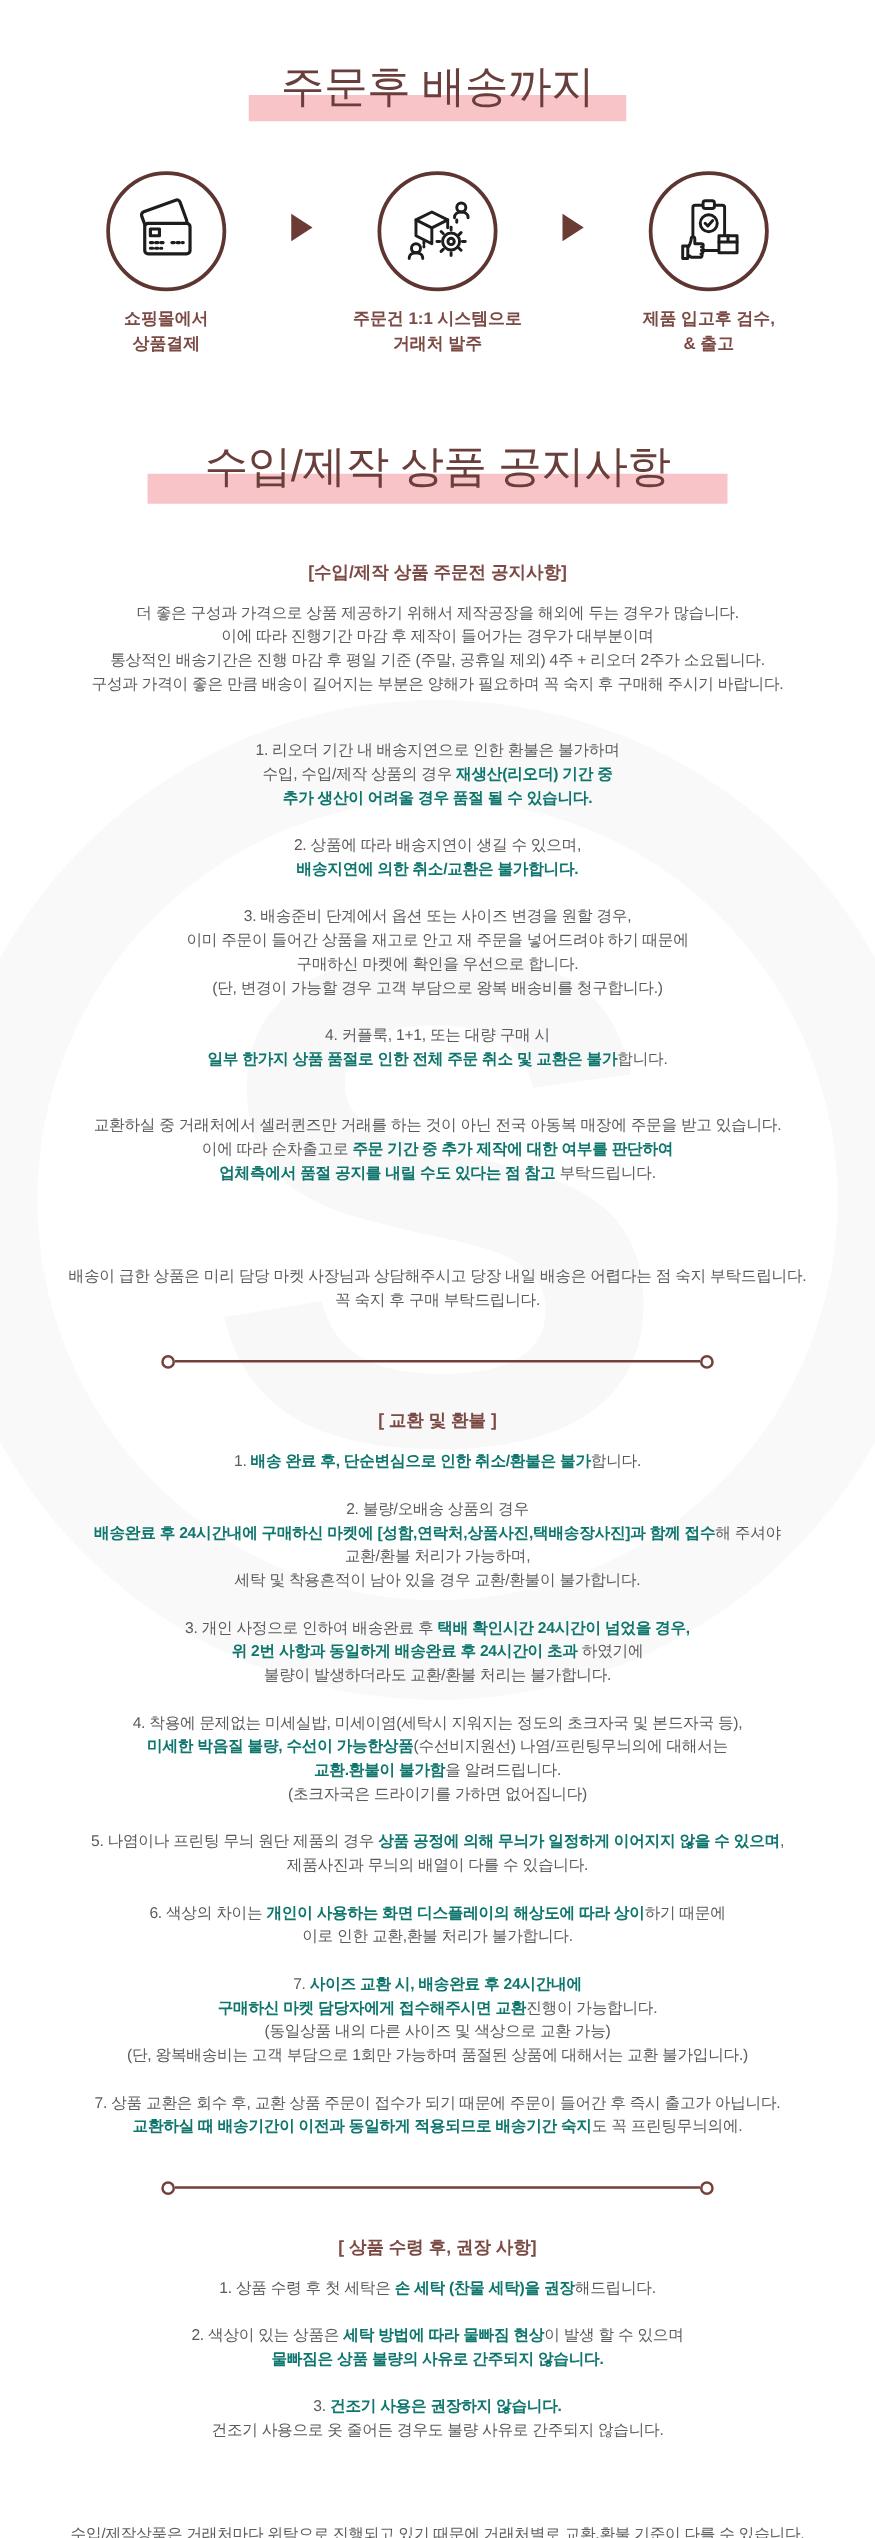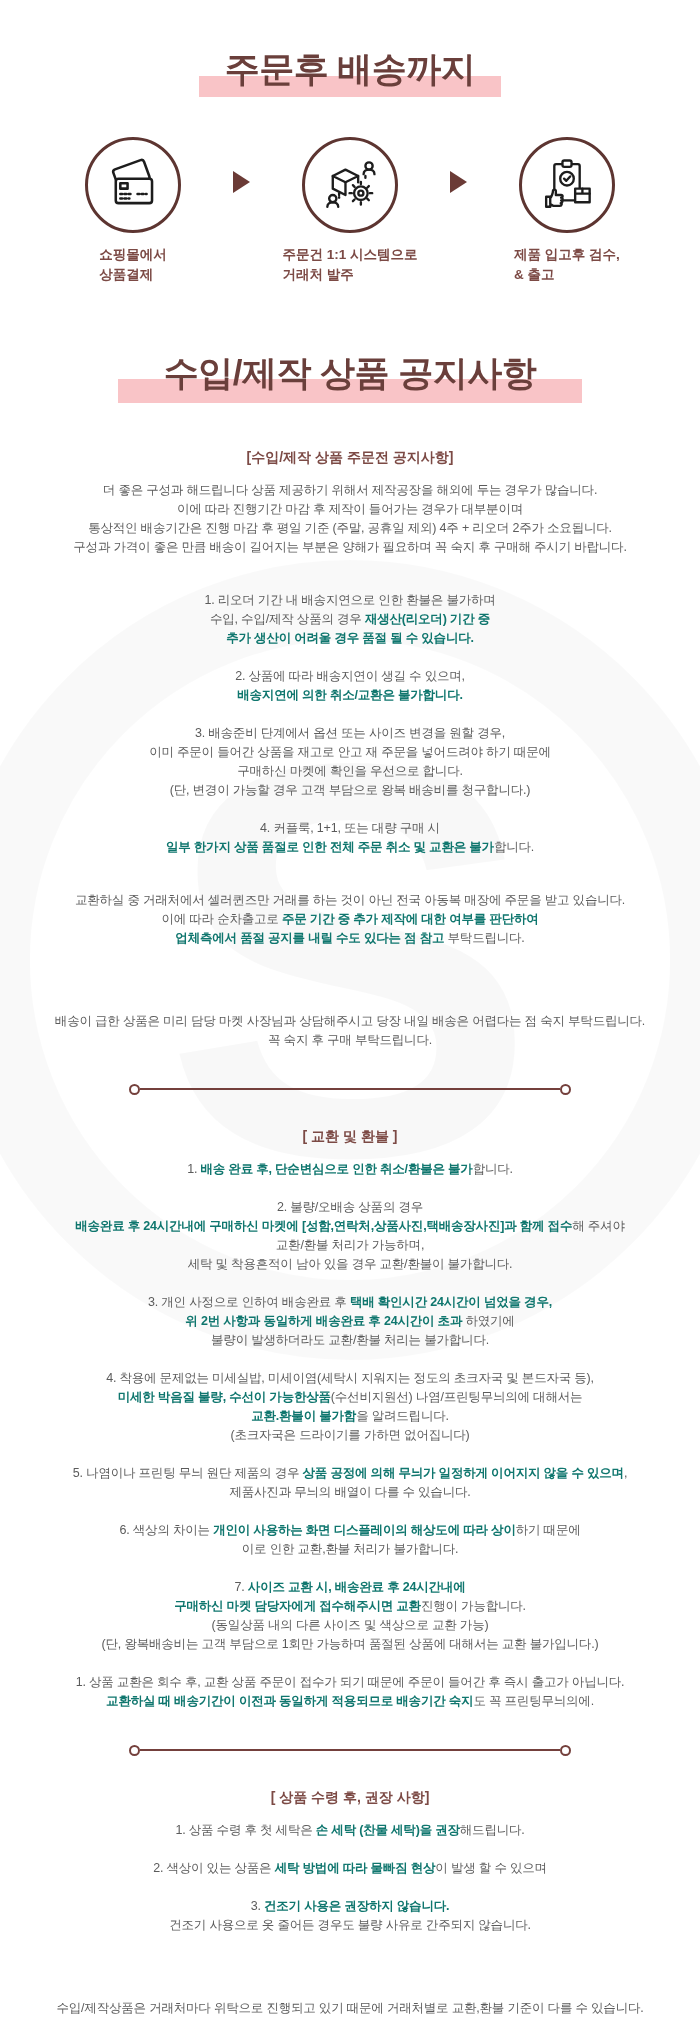--- a/index.html
+++ b/index.html
@@ -26,21 +26,21 @@
     font-size:560px;font-weight:bold;
     color:rgba(0,0,0,0.028);
     z-index:0;
     pointer-events:none;
     user-select:none;
   }
   .content{position:relative;z-index:1;}
   .main-title{
     text-align:center;
     font-size:35px;
-    font-weight:700;
+    font-weight:400;
     letter-spacing:-0.5px;
     color:#6a3f3b;
     margin:0 0 40px 0;
   }
   .hl{
     display:inline-block;
     padding:0 26px 4px;
     background-image:linear-gradient(#f9c4c7,#f9c4c7);
     background-repeat:no-repeat;
     background-size:100% 21px;
@@ -62,21 +62,21 @@
     display:flex;align-items:center;justify-content:center;
     background:#fff;
   }
   .circle svg{width:58px;height:58px;}
   .caption{
     margin-top:12px;
     color:#7c4a45;
     font-weight:700;
     font-size:13.5px;
     line-height:1.45;
-    text-align:left;
+    text-align:center;
     white-space:pre-line;
   }
   .arrow{
     width:0;height:0;
     border-left:17px solid #6b3b36;
     border-top:11px solid transparent;
     border-bottom:11px solid transparent;
     margin:34px 2px 0;
   }
   section{text-align:center;}
@@ -174,21 +174,21 @@
 &amp; 출고</div>
       </div>
     </div>
 
     <h2 class="main-title title2"><span class="hl hl2">수입/제작 상품 공지사항</span></h2>
 
     <section>
       <h3 class="sec-header">[수입/제작 상품 주문전 공지사항]</h3>
       <div class="sec-body">
           <div class="para">
-            <div class="line"><span>더 좋은 구성과 해드립니다 상품 제공하기 위해서 제작공장을 해외에 두는 경우가 많습니다.</span></div>
+            <div class="line"><span>더 좋은 구성과 가격으로 상품 제공하기 위해서 제작공장을 해외에 두는 경우가 많습니다.</span></div>
             <div class="line"><span>이에 따라 진행기간 마감 후 제작이 들어가는 경우가 대부분이며</span></div>
             <div class="line"><span>통상적인 배송기간은 진행 마감 후 평일 기준 (주말, 공휴일 제외) 4주 + 리오더 2주가 소요됩니다.</span></div>
             <div class="line"><span>구성과 가격이 좋은 만큼 배송이 길어지는 부분은 양해가 필요하며 꼭 숙지 후 구매해 주시기 바랍니다.</span></div>
           </div>
           <div class="para gap-lg">
             <div class="line"><span>1. 리오더 기간 내 배송지연으로 인한 환불은 불가하며</span></div>
             <div class="line"><span>수입, 수입/제작 상품의 경우 </span><span class="red">재생산(리오더) 기간 중</span></div>
             <div class="line"><span class="red">추가 생산이 어려울 경우 품절 될 수 있습니다.</span></div>
           </div>
           <div class="para">
@@ -250,36 +250,37 @@
             <div class="line"><span>6. 색상의 차이는 </span><span class="red">개인이 사용하는 화면 디스플레이의 해상도에 따라 상이</span><span>하기 때문에</span></div>
             <div class="line"><span>이로 인한 교환,환불 처리가 불가합니다.</span></div>
           </div>
           <div class="para">
             <div class="line"><span>7. </span><span class="red">사이즈 교환 시, 배송완료 후 24시간내에</span></div>
             <div class="line"><span class="red">구매하신 마켓 담당자에게 접수해주시면 교환</span><span>진행이 가능합니다.</span></div>
             <div class="line"><span>(동일상품 내의 다른 사이즈 및 색상으로 교환 가능)</span></div>
             <div class="line"><span>(단, 왕복배송비는 고객 부담으로 1회만 가능하며 품절된 상품에 대해서는 교환 불가입니다.)</span></div>
           </div>
           <div class="para">
-            <div class="line"><span>1. 상품 교환은 회수 후, 교환 상품 주문이 접수가 되기 때문에 주문이 들어간 후 즉시 출고가 아닙니다.</span></div>
+            <div class="line"><span>7. 상품 교환은 회수 후, 교환 상품 주문이 접수가 되기 때문에 주문이 들어간 후 즉시 출고가 아닙니다.</span></div>
             <div class="line"><span class="red">교환하실 때 배송기간이 이전과 동일하게 적용되므로 배송기간 숙지</span><span>도 꼭 프린팅무늬의에.</span></div>
           </div>
         </div>
     </section>
 
     <div class="divider"></div>
 
     <section>
       <h3 class="sec-header">[ 상품 수령 후, 권장 사항]</h3>
       <div class="sec-body">
           <div class="para">
             <div class="line"><span>1. 상품 수령 후 첫 세탁은 </span><span class="red">손 세탁 (찬물 세탁)을 권장</span><span>해드립니다.</span></div>
           </div>
           <div class="para">
             <div class="line"><span>2. 색상이 있는 상품은 </span><span class="red">세탁 방법에 따라 물빠짐 현상</span><span>이 발생 할 수 있으며</span></div>
+            <div class="line"><span class="red">물빠짐은 상품 불량의 사유로 간주되지 않습니다.</span></div>
           </div>
           <div class="para">
             <div class="line"><span>3. </span><span class="red">건조기 사용은 권장하지 않습니다.</span></div>
             <div class="line"><span>건조기 사용으로 옷 줄어든 경우도 불량 사유로 간주되지 않습니다.</span></div>
           </div>
           <div class="para gap-xl">
             <div class="line"><span>수입/제작상품은 거래처마다 위탁으로 진행되고 있기 때문에 거래처별로 교환,환불 기준이 다를 수 있습니다.</span></div>
           </div>
         </div>
     </section>

